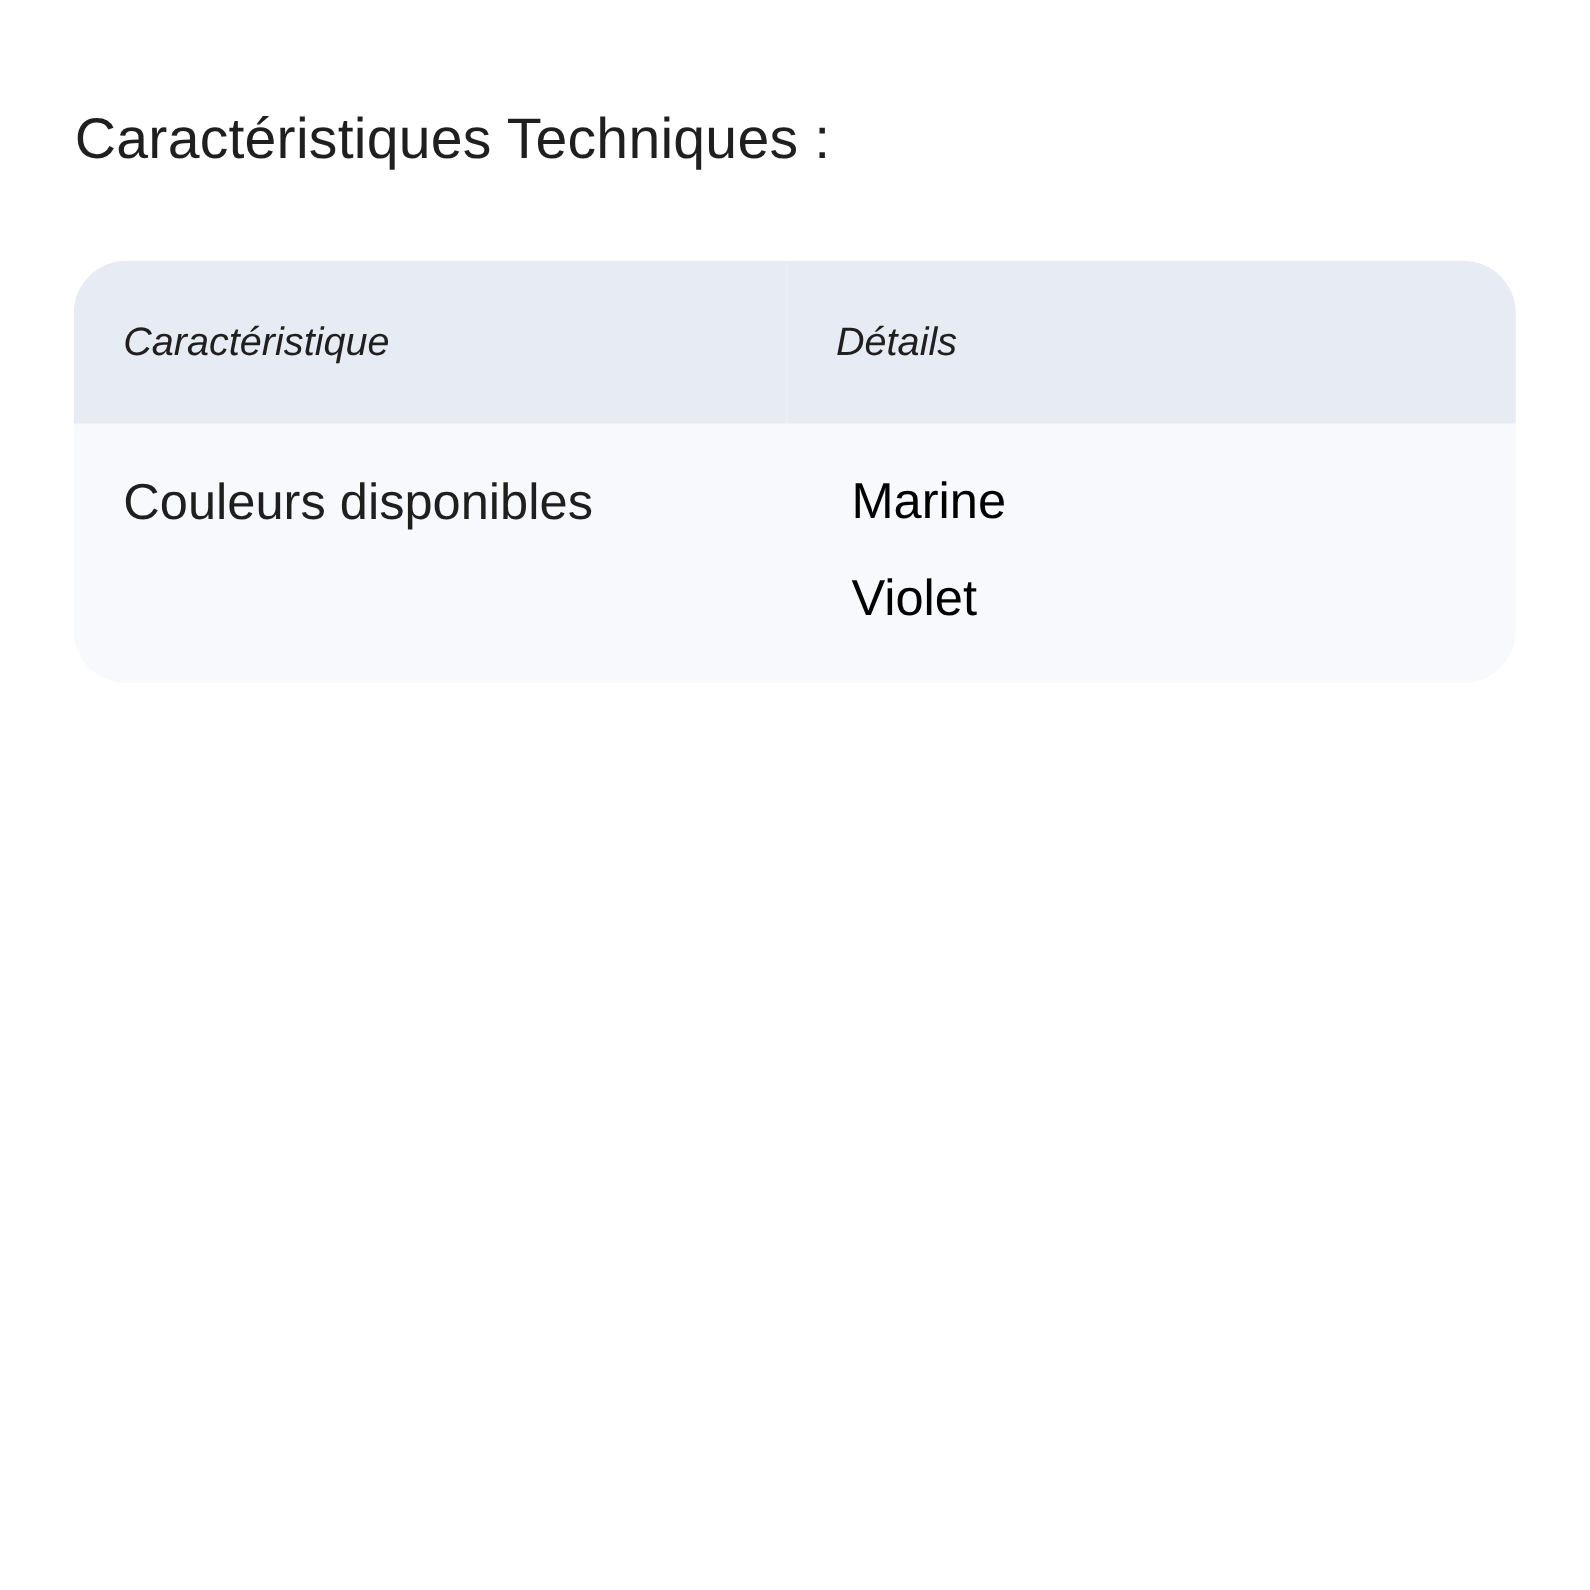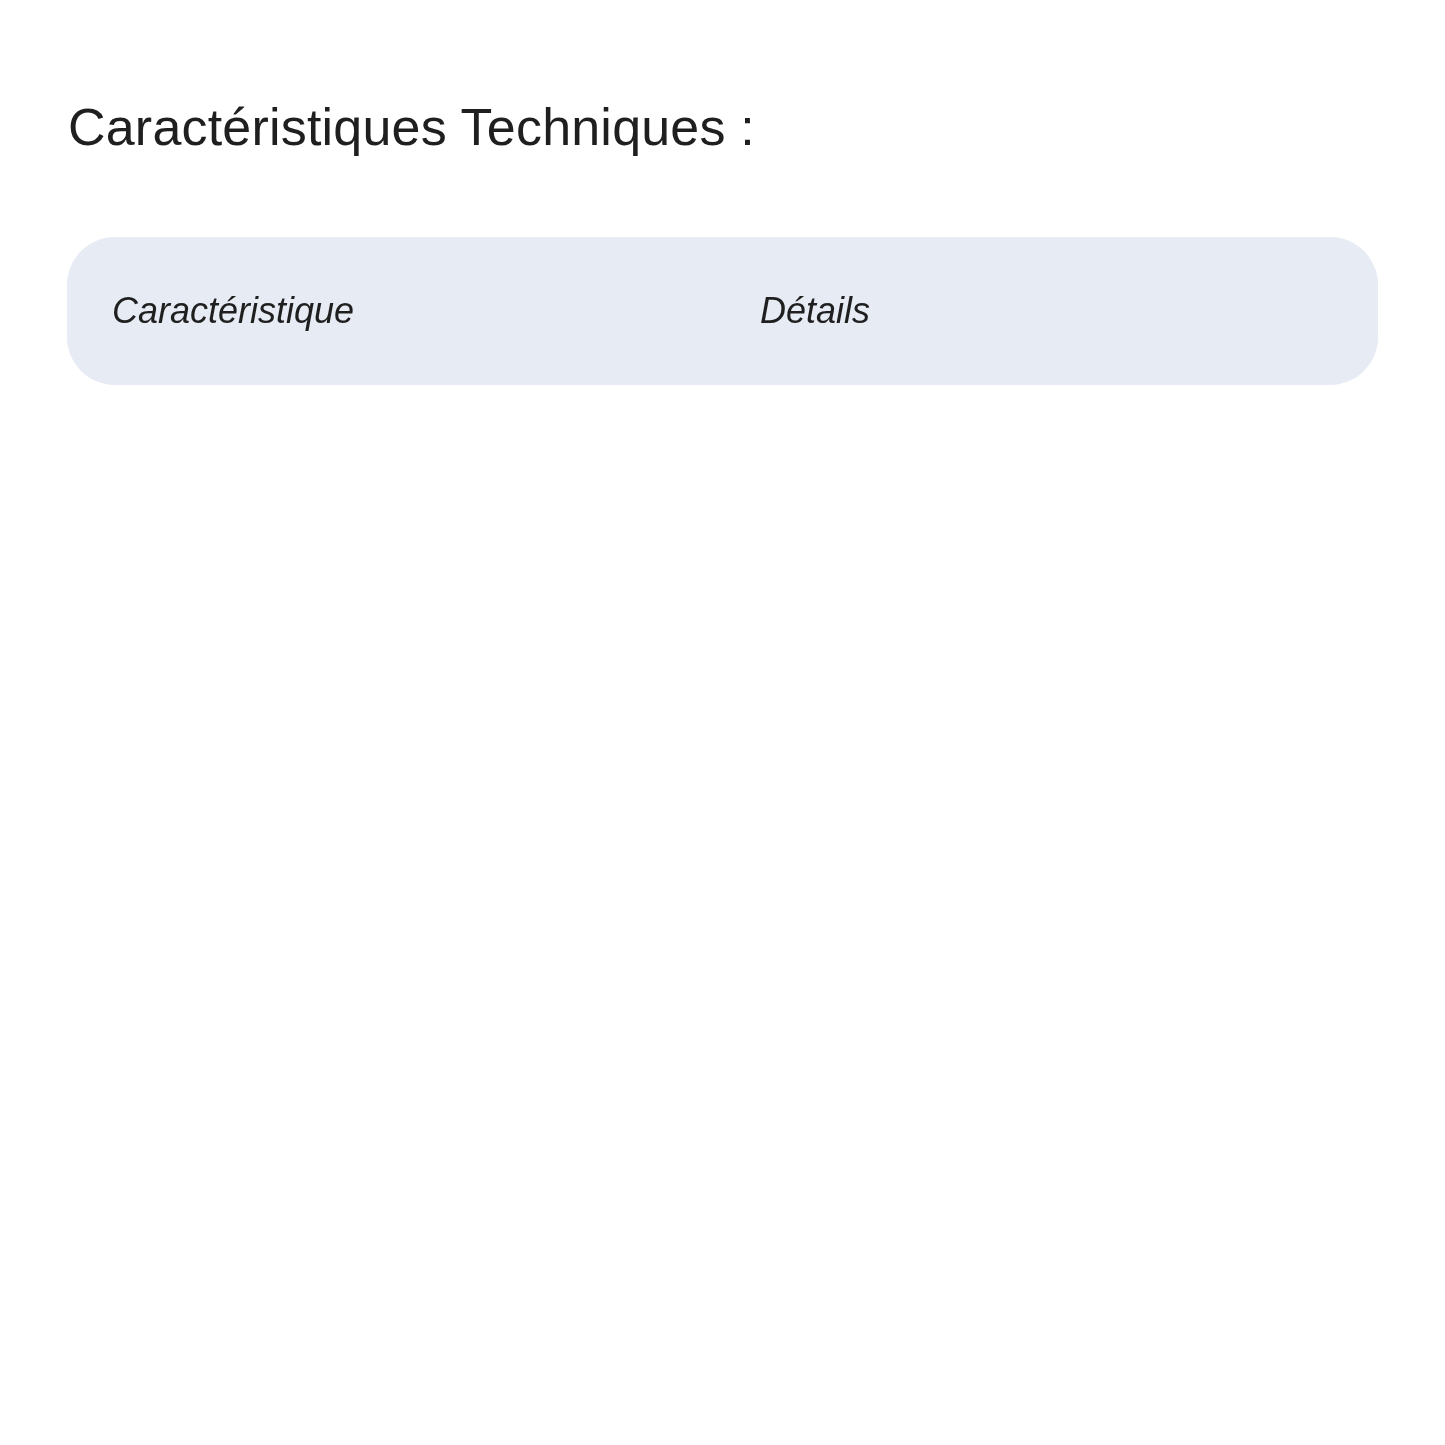--- a/index.html
+++ b/index.html
@@ -88,15 +88,22 @@
       <col class="c1">
       <col class="c2">
     </colgroup>
     <thead>
       <tr>
         <th>Caractéristique</th>
         <th class="col-details">Détails</th>
       </tr>
     </thead>
     <tbody>
+      <tr class="row-4">
+        <td>Couleurs disponibles</td>
+        <td class="col-details">
+          <span class="color-option">Marine</span>
+          <span class="color-option">Violet</span>
+        </td>
+      </tr>
     </tbody>
   </table>
 </div>
 
 </body></html>

